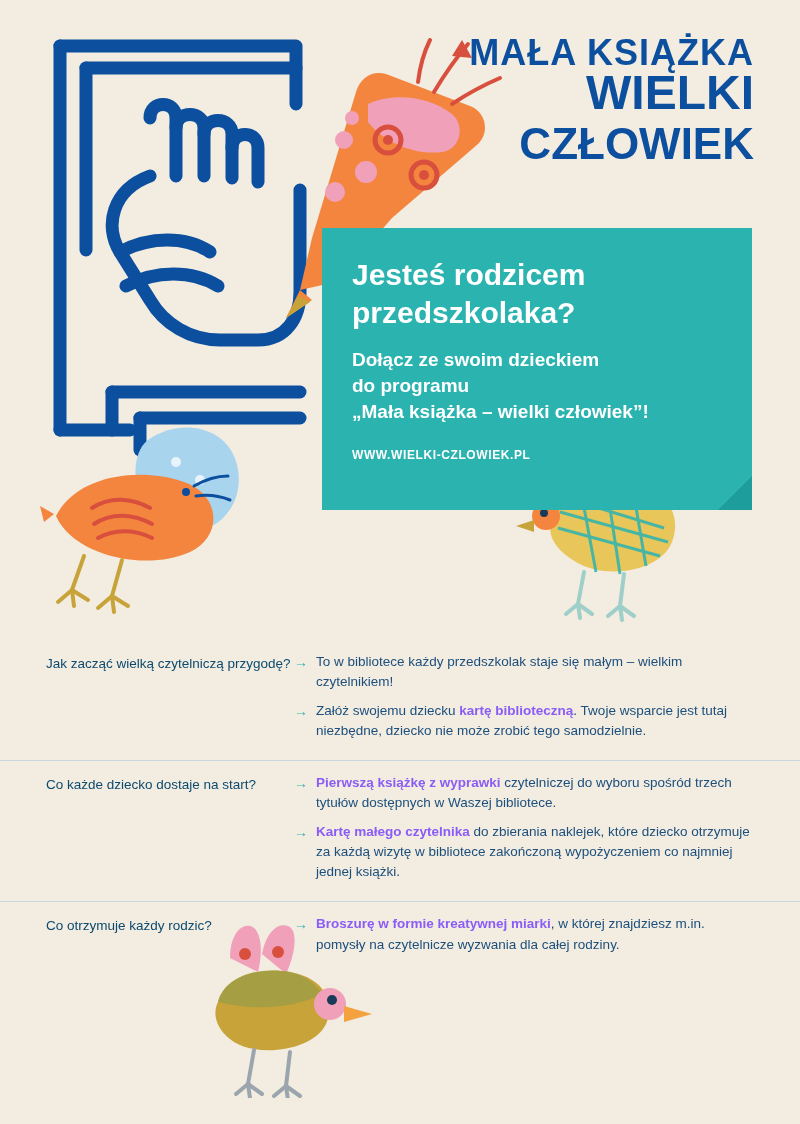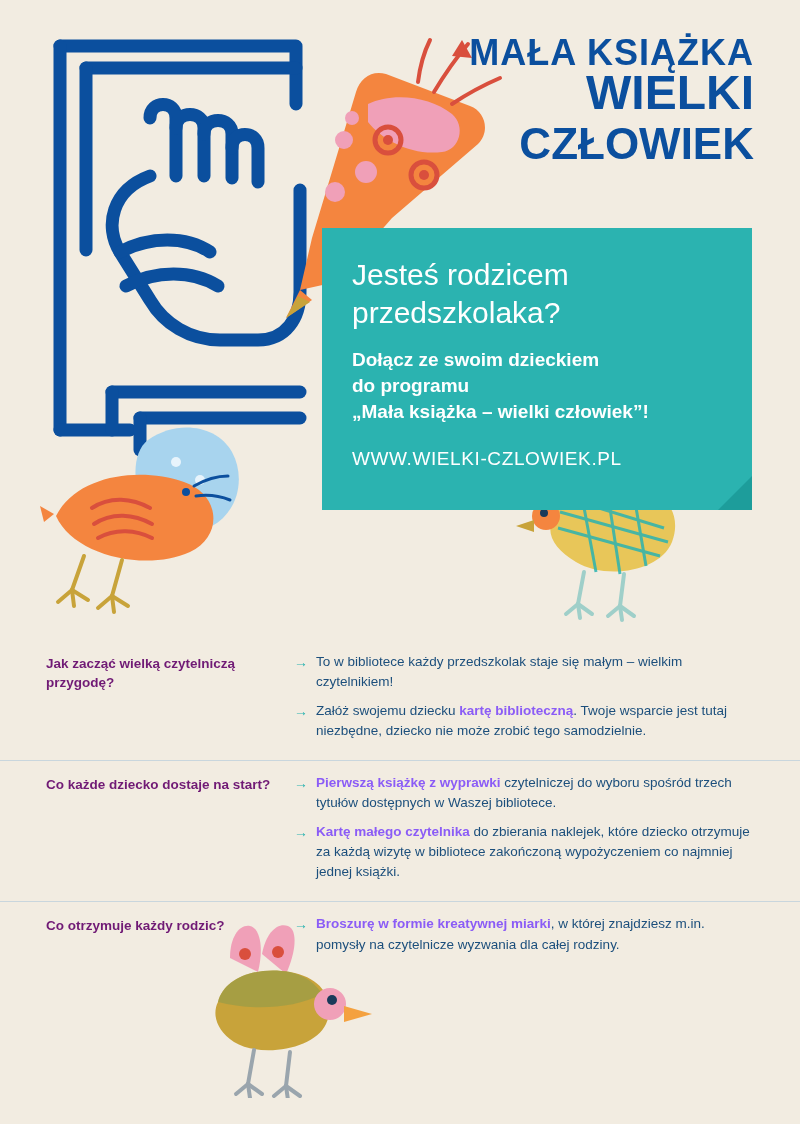--- a/index.html
+++ b/index.html
@@ -73,33 +73,33 @@
     position: absolute;
     right: 0;
     bottom: 0;
     width: 34px;
     height: 34px;
     background: #1d9d9b;
     clip-path: polygon(100% 0, 100% 100%, 0 100%);
   }
   .panel-head {
     font-size: 30px;
-    font-weight: normal;
+    font-weight: bold;
     line-height: 1.25;
     margin: 0 0 16px 0;
   }
   .panel-sub {
     font-size: 19px;
     font-weight: bold;
     line-height: 1.38;
     margin: 0 0 22px 0;
   }
   .panel-url {
-    font-size: 19px;
-    font-weight: normal;
+    font-size: 12px;
+    font-weight: bold;
     letter-spacing: 0.6px;
   }
 
   
   .content {
     position: absolute;
     left: 0;
     top: 640px;
     width: 800px;
   }
@@ -109,23 +109,23 @@
     padding: 12px 46px 10px 46px;
     box-sizing: border-box;
   }
   .qa-row + .qa-row {
     border-top: 1px solid #c9d6dd;
     margin-top: 9px;
   }
   .qa-q {
     width: 248px;
     flex: 0 0 248px;
-    color: #701a75;
+    color: #0c4a6e;
     font-size: 13.5px;
-    font-weight: bold;
+    font-weight: normal;
     line-height: 1.42;
     padding-top: 2px;
   }
   .qa-a {
     flex: 1;
     color: #1a4f7a;
   }
   .bullet {
     display: flex;
     align-items: flex-start;

